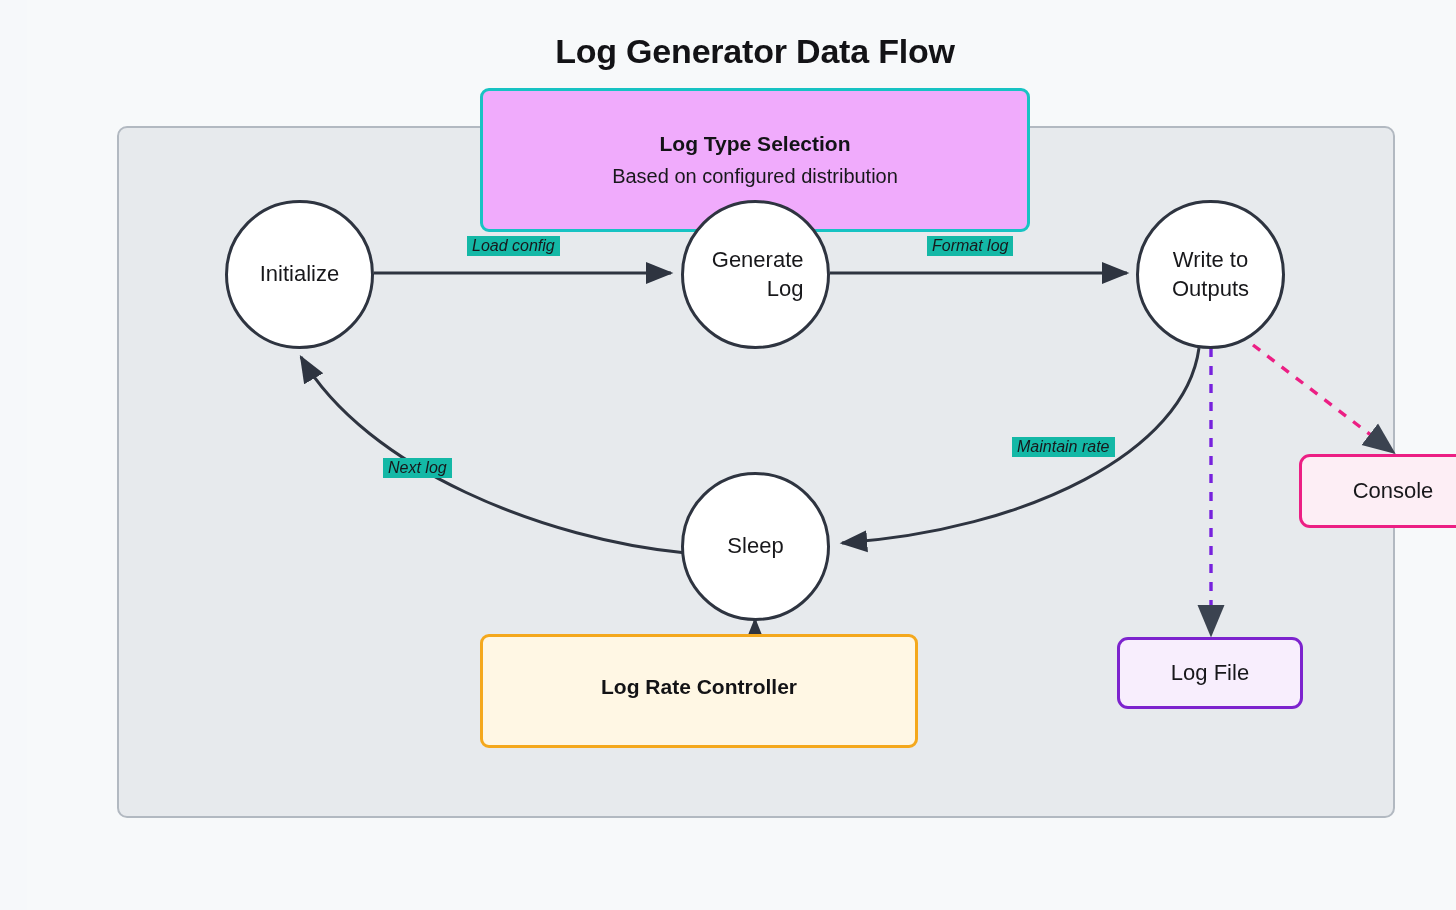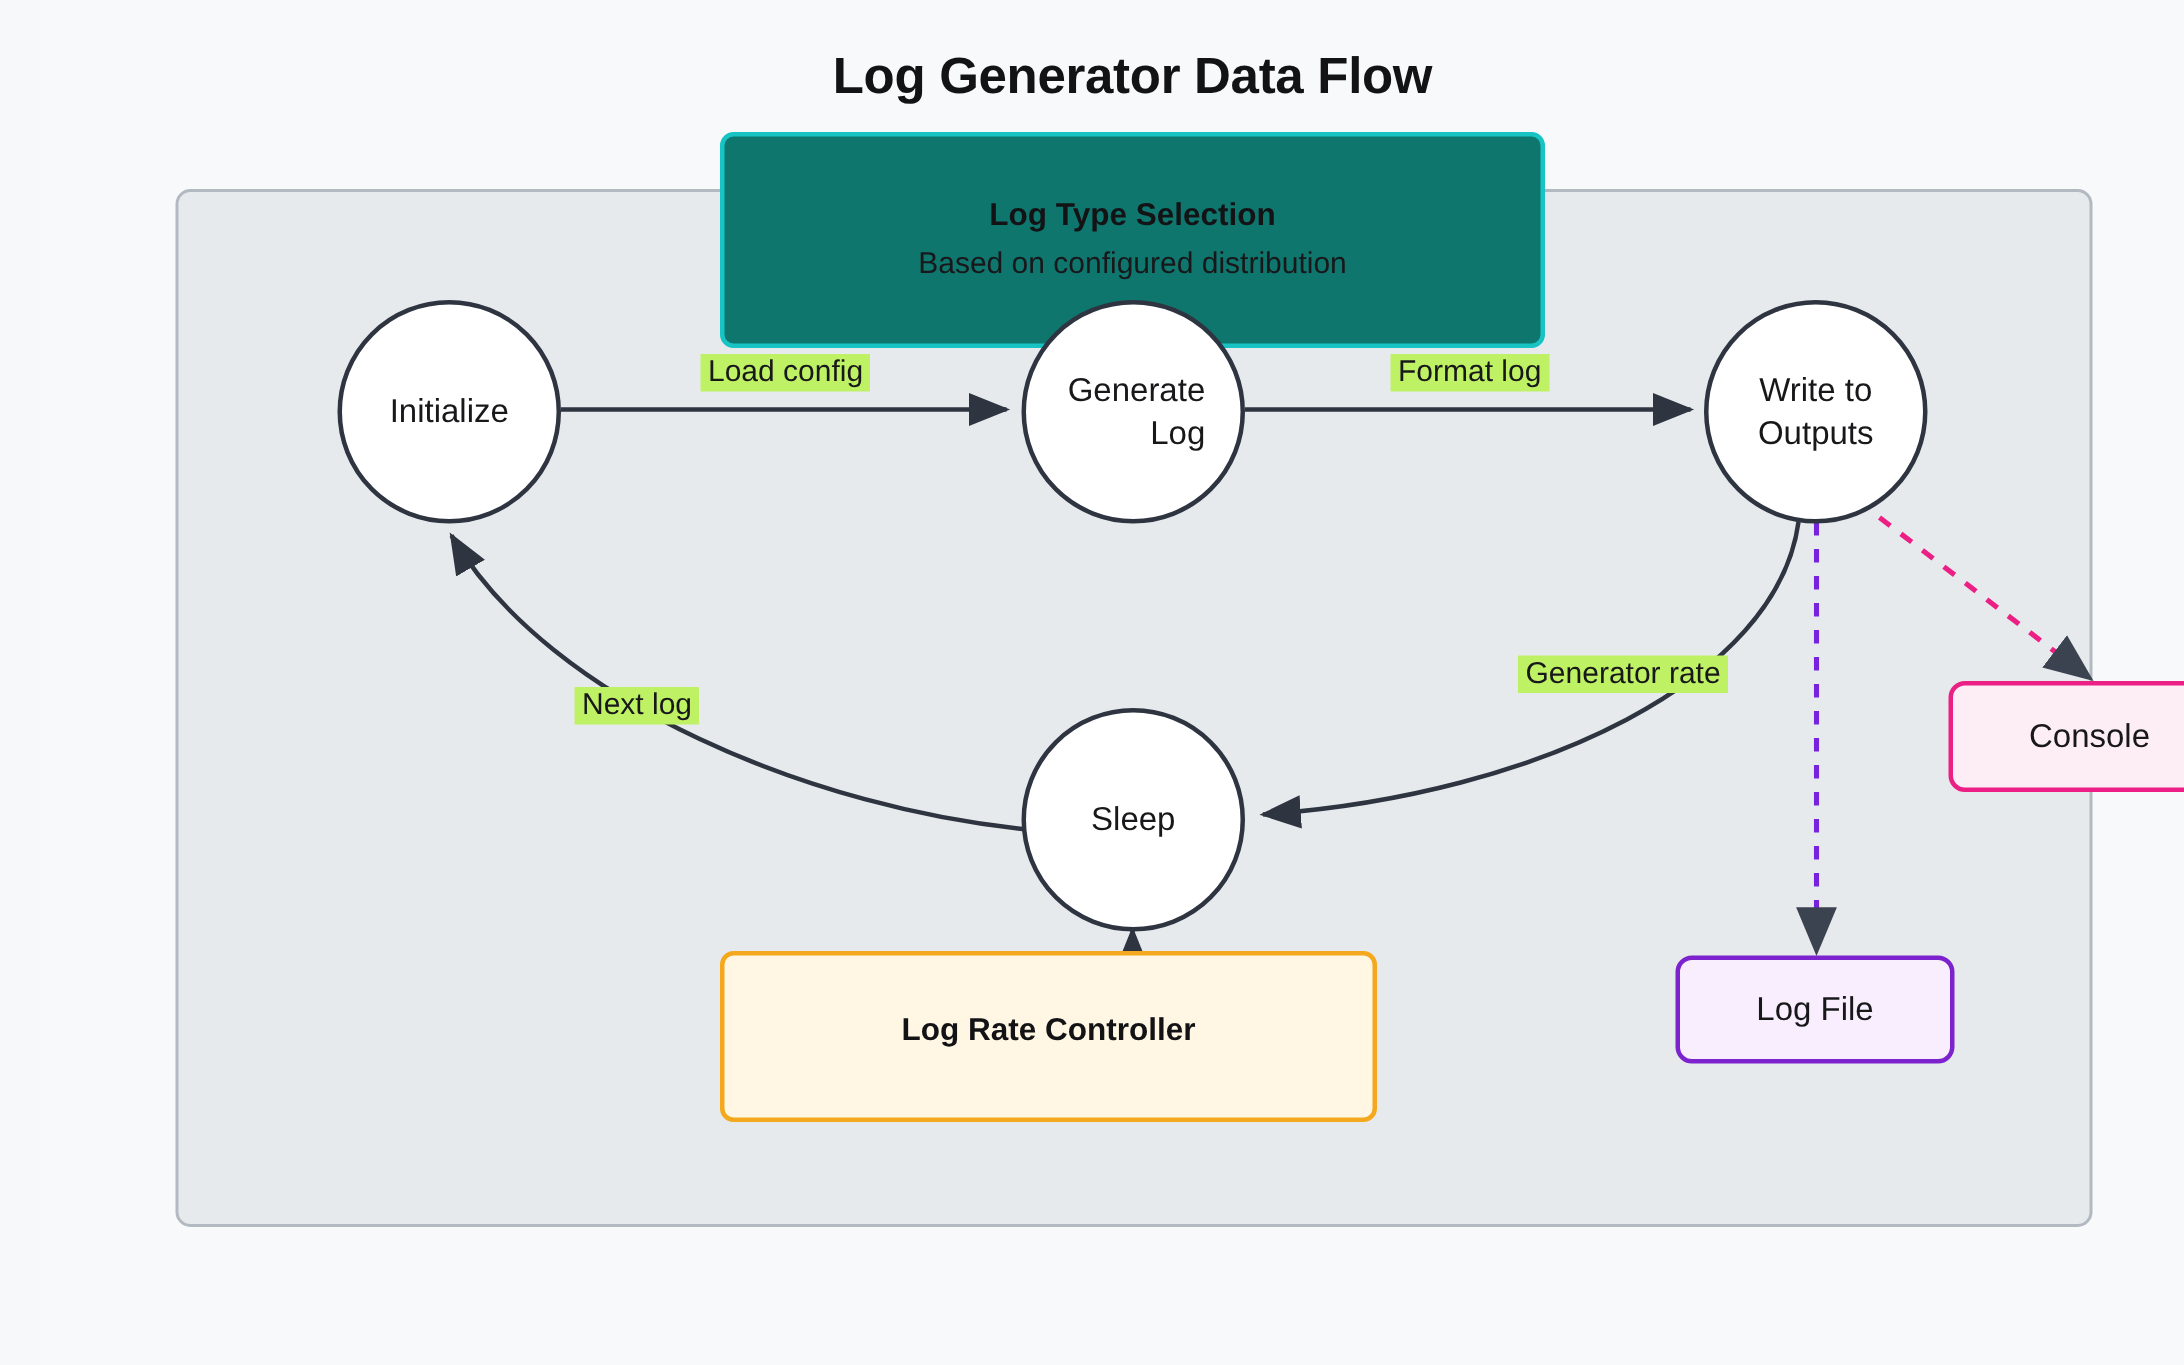--- a/index.html
+++ b/index.html
@@ -81,21 +81,21 @@
     color: #131316;
     margin-bottom: 9px;
   }
   .note-sub {
     font-size: 20px;
     color: #18181b;
   }
   #note-logtype {
     left: 453px; top: 88px;
     width: 550px; height: 144px;
-    background: #0f766e;
+    background: #f0abfc;
     border: 3px solid #17c3c3;
   }
   #note-rate {
     left: 453px; top: 634px;
     width: 438px; height: 114px;
     background: #fff7e4;
     border: 3px solid #f4a81d;
   }
   .out-box {
     position: absolute;
@@ -114,25 +114,26 @@
     border: 3.4px solid #ec1f84;
   }
   #out-logfile {
     left: 1090px; top: 637px;
     width: 186px; height: 72px;
     background: #f8eefd;
     border: 3.4px solid #7d23ce;
   }
   .edge-label {
     position: absolute;
-    font-size: 20px;
-    color: #18181b;
-    background: #bef264;
+    font-size: 16px;
+    color: #18181b;
+    background: #14b8a6;
     padding: 1px 5px;
     white-space: nowrap;
+    font-style: italic;
   }
 </style>
 </head>
 <body>
 
 <div id="stage">
 
   <div id="diagram-title">Log Generator Data Flow</div>
 
   <div class="subgraph-box"></div>
@@ -159,21 +160,21 @@
 
     <line x1="728" y1="638" x2="728" y2="620" stroke="#2e3440" stroke-width="3" marker-end="url(#arrowDark)"></line>
 
     <line x1="1184" y1="348" x2="1184" y2="634" stroke="#7722dd" stroke-width="3.4" stroke-dasharray="9,9" marker-end="url(#arrowDark2)"></line>
 
     <line x1="1226" y1="345" x2="1366" y2="452" stroke="#ec1f84" stroke-width="3.4" stroke-dasharray="9,9" marker-end="url(#arrowDark2)"></line>
   </svg>
 
   <div class="edge-label" style="left:440px; top:236px;">Load config</div>
   <div class="edge-label" style="left:900px; top:236px;">Format log</div>
-  <div class="edge-label" style="left:985px; top:437px;">Generator rate</div>
+  <div class="edge-label" style="left:985px; top:437px;">Maintain rate</div>
   <div class="edge-label" style="left:356px; top:458px;">Next log</div>
 
   <div class="note-box" id="note-logtype">
     <div class="note-title">Log Type Selection</div>
     <div class="note-sub">Based on configured distribution</div>
   </div>
 
   <div class="note-box" id="note-rate">
     <div class="note-title">Log Rate Controller</div>
   </div>

